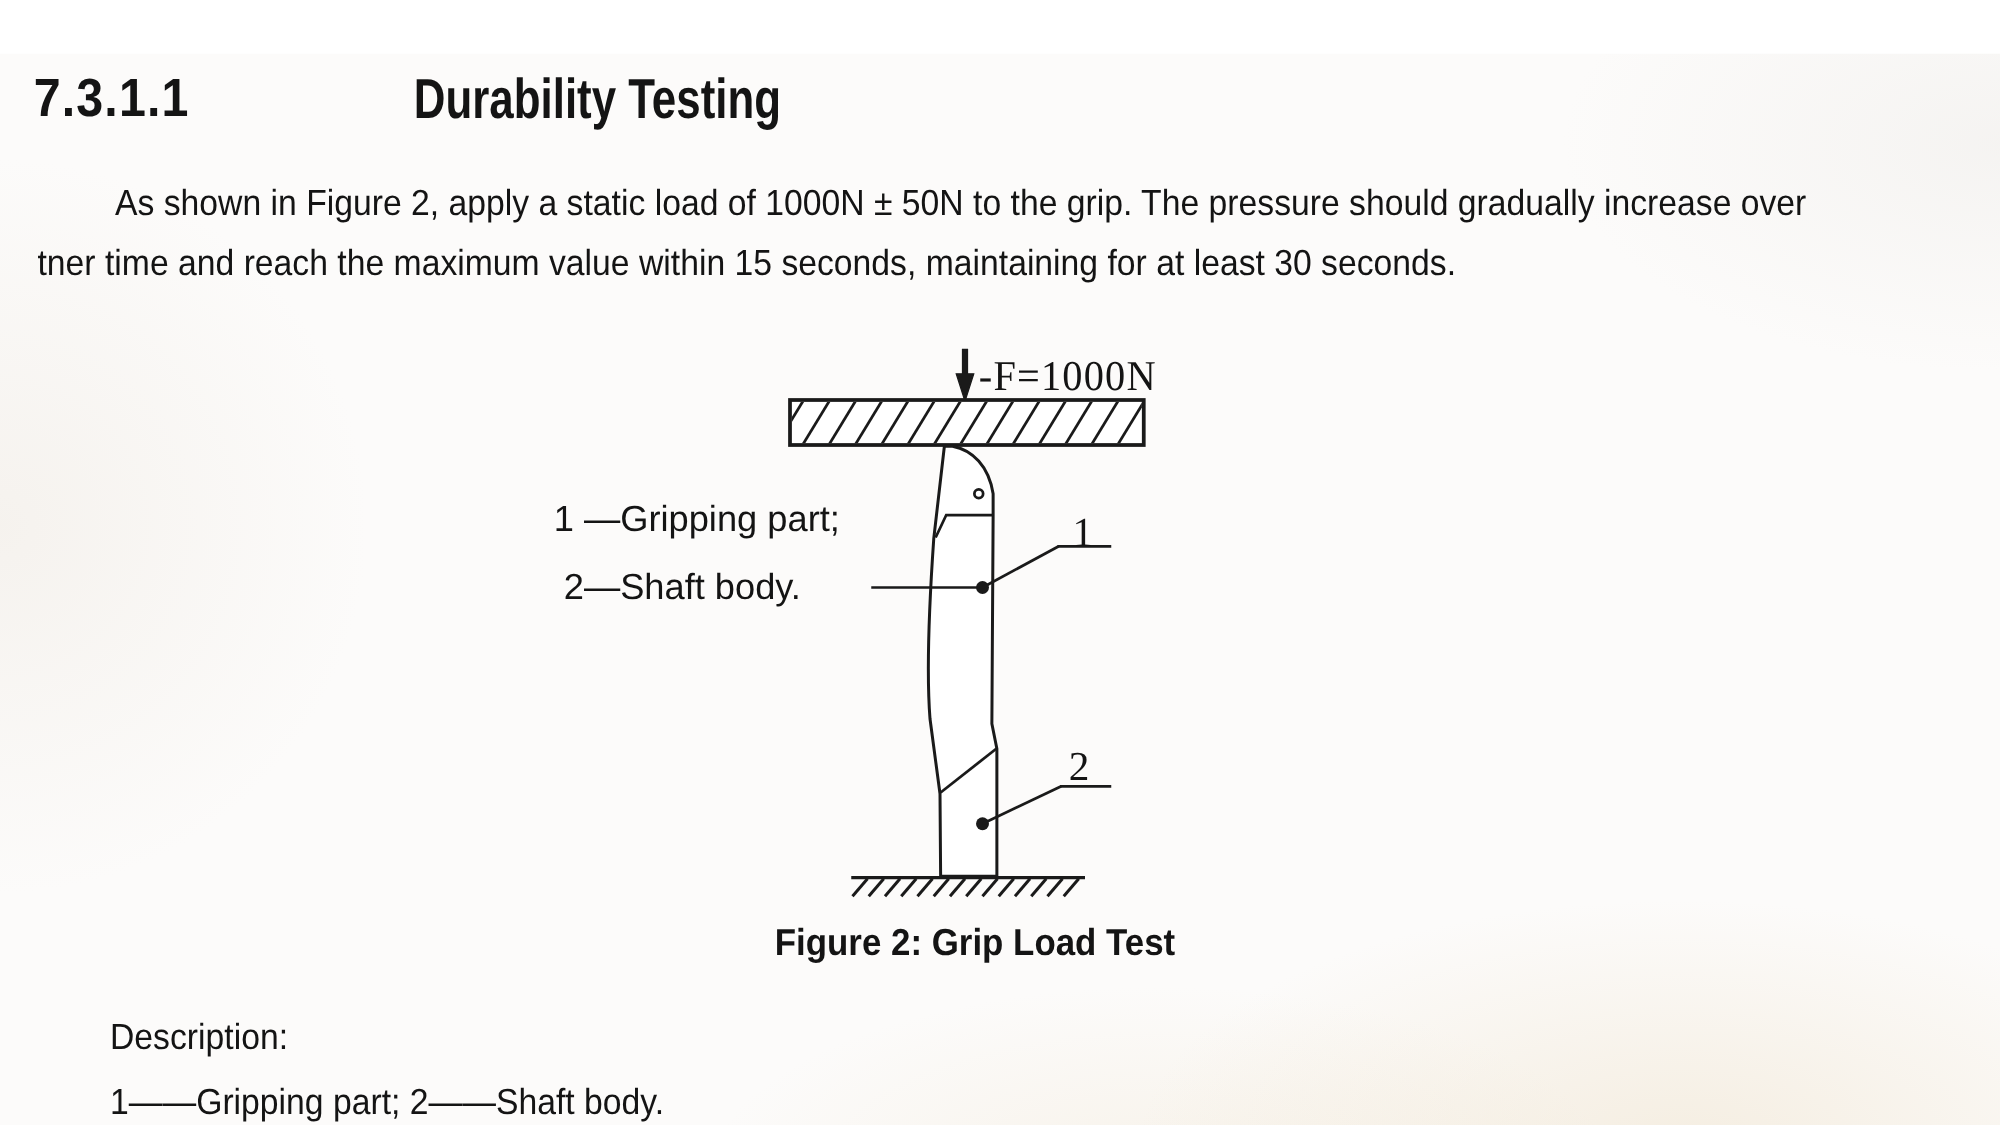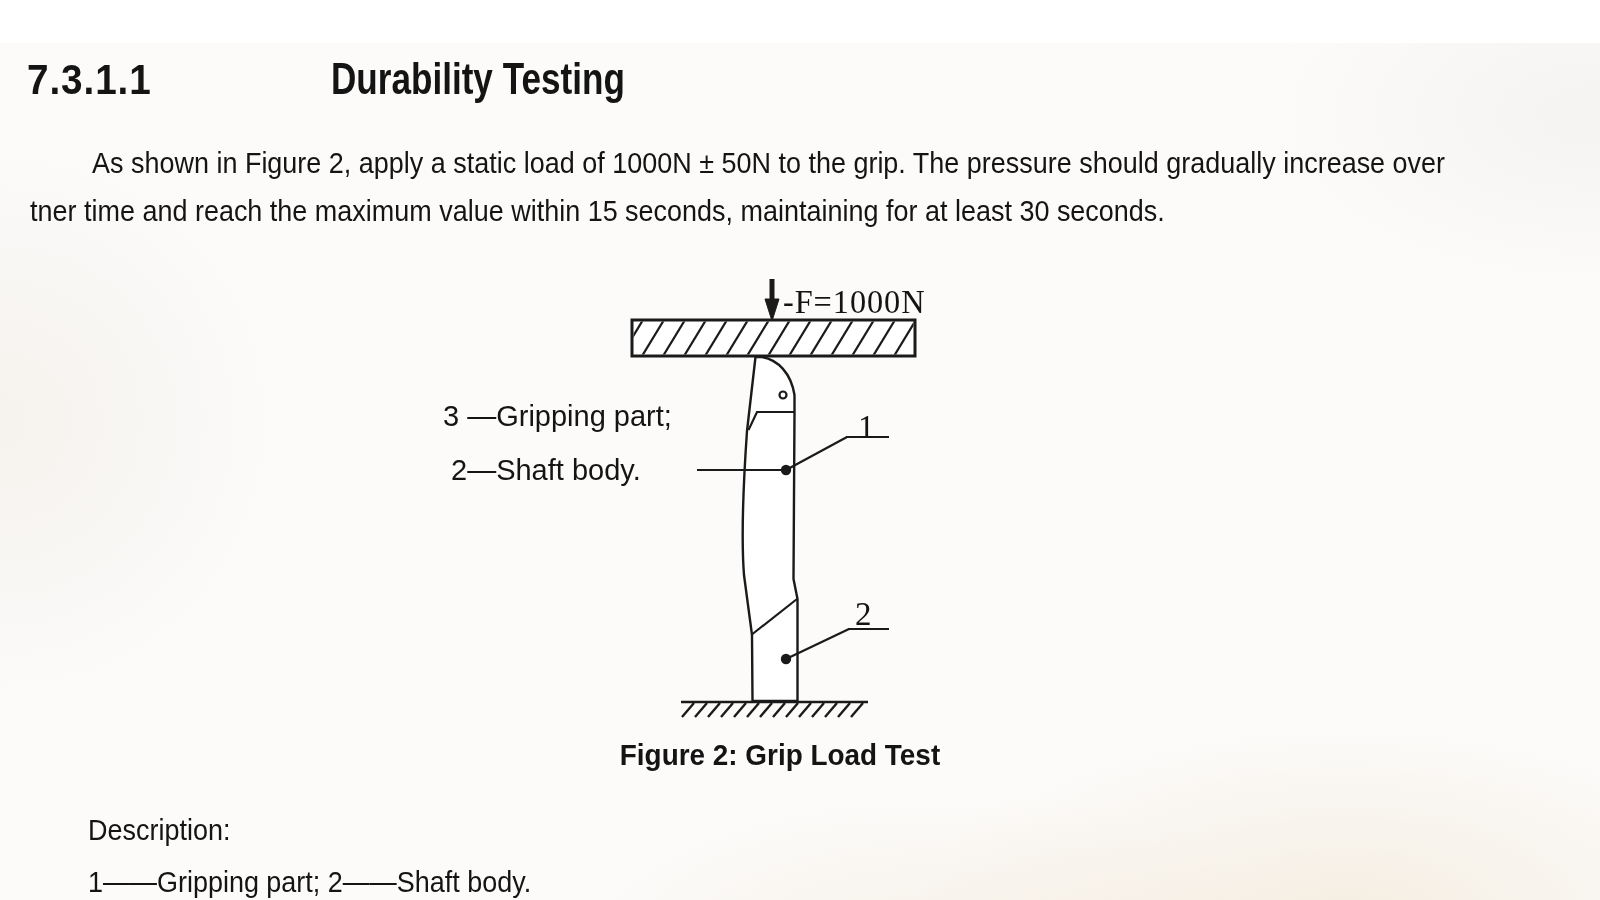--- a/index.html
+++ b/index.html
@@ -128,21 +128,21 @@
       <line x1="850" y1="660" x2="838" y2="674"></line>
         <line x1="863" y1="660" x2="851" y2="674"></line>
     </g>
   </svg>
 
   <span class="abs force-label">-F=1000N</span>
   <span class="abs callout-label callout-1">1</span>
   <span class="abs callout-label callout-2">2</span>
 
   <div>
-    <span class="abs legend-item1">3 —Gripping part;</span>
+    <span class="abs legend-item1">1 —Gripping part;</span>
     <span class="abs legend-item2">2—Shaft body.</span>
   </div>
 
   <div class="abs figure-caption">Figure 2: Grip Load Test</div>
 
   <div>
     <span class="abs description-label scale93">Description:</span>
     <span class="abs description-text scale93">1——Gripping part; 2——Shaft body.</span>
   </div>
 

